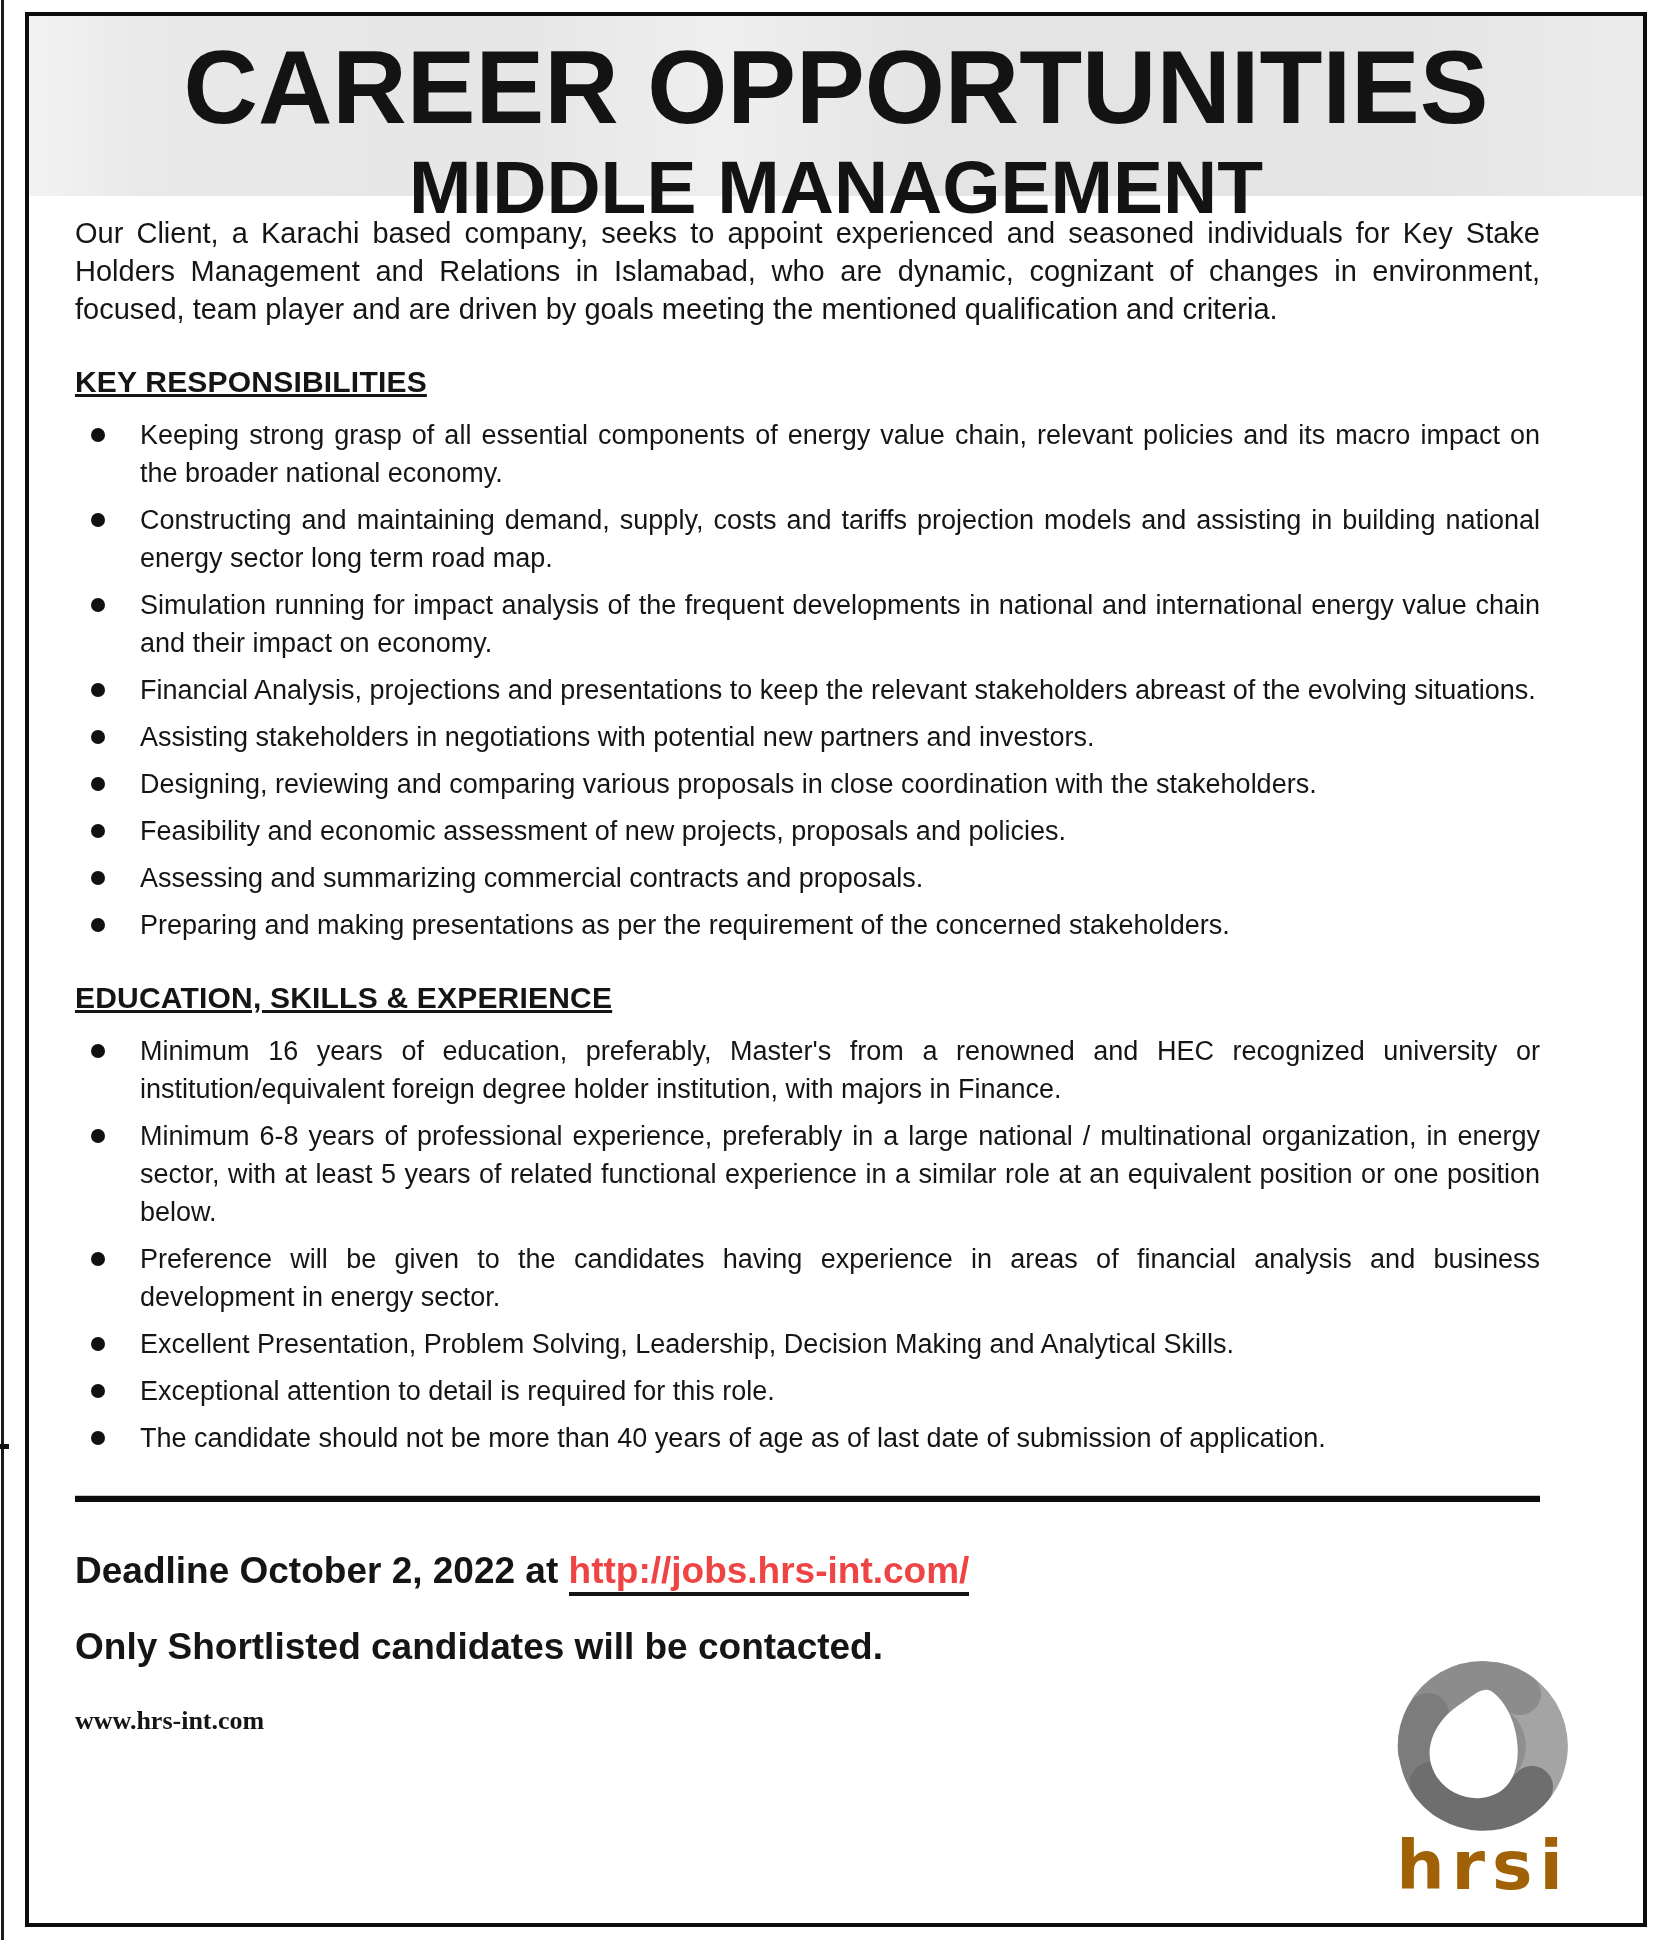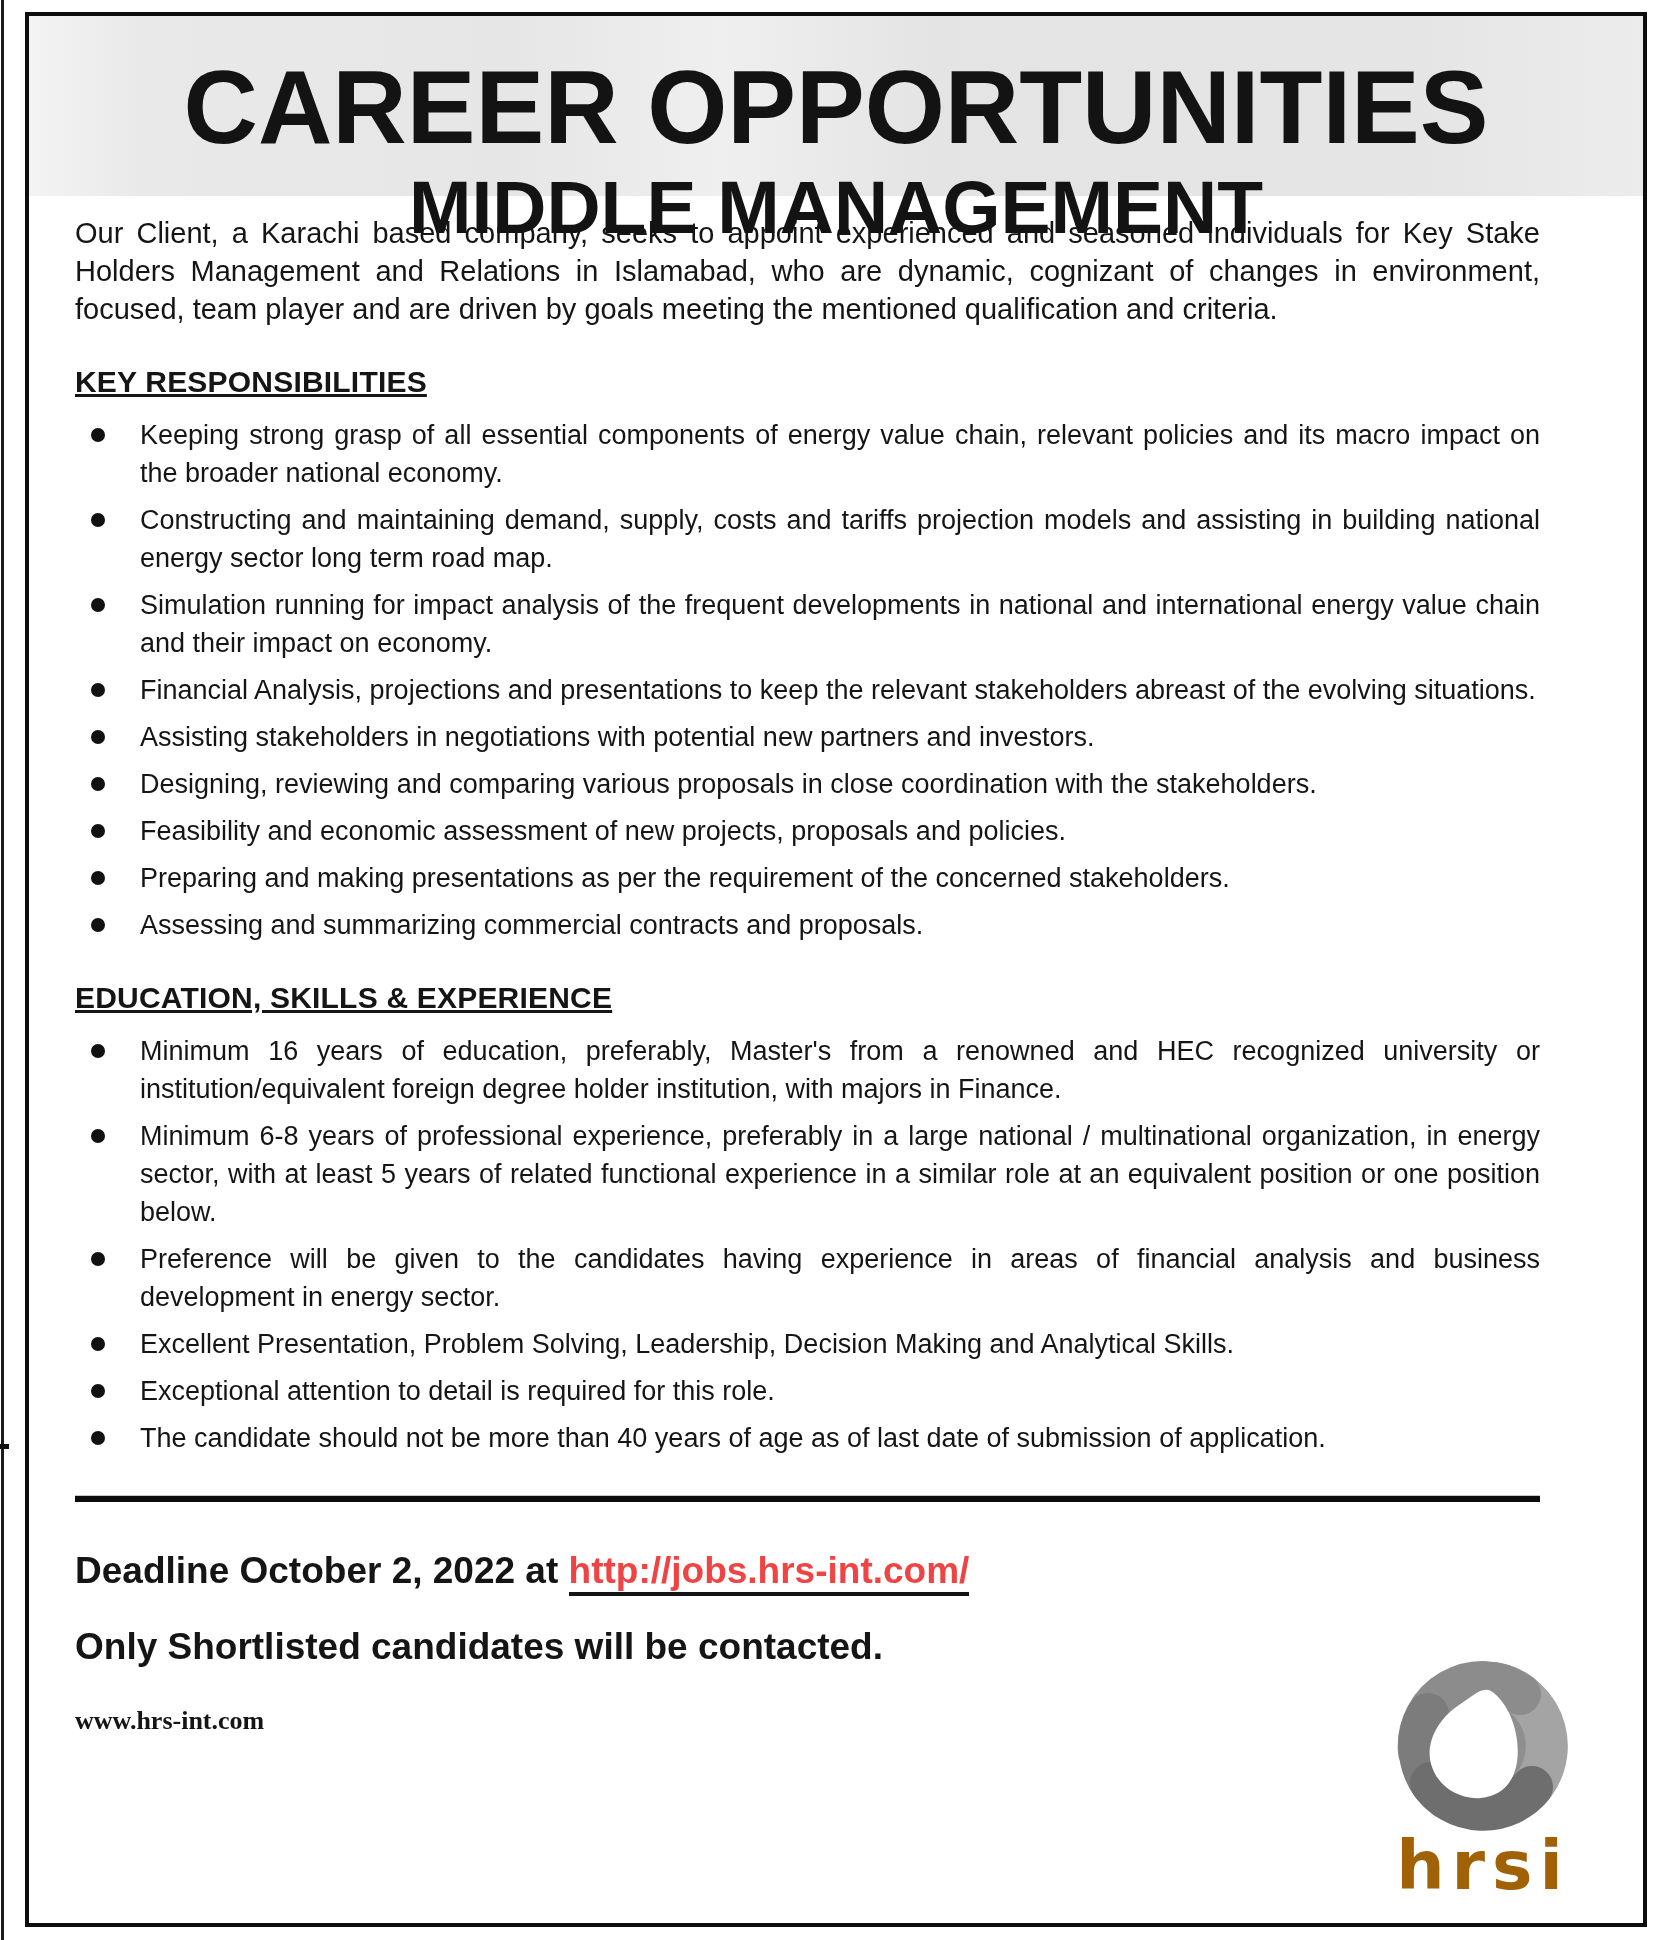--- a/index.html
+++ b/index.html
@@ -23,21 +23,21 @@
   .ad-frame{
     position:absolute; left:25px; top:12px; right:7px; bottom:13px;
     border:4px solid #0d0d0d;
     background:#ffffff;
   }
   
   .band{
     height:180px;
     background:linear-gradient(90deg,#f3f3f3 0%,#e9e9e9 7%,#e6e6e6 30%,#efeff0 43%,#e4e4e5 56%,#e5e5e5 86%,#ececec 100%);
     text-align:center;
-    padding-top:40px;
+    padding-top:20px;
     box-sizing:border-box;
   }
   .title{
     font-size:103px; font-weight:bold; line-height:103px;
     letter-spacing:0px; color:#131313; white-space:nowrap;
   }
   .subtitle{
     margin-top:11px;
     font-size:75px; font-weight:bold; line-height:75px;
     color:#131313; white-space:nowrap;
@@ -125,22 +125,22 @@
 
     <h2 class="sec">KEY RESPONSIBILITIES</h2>
     <ul class="blist">
       <li><span class="dot"></span><span>Keeping strong grasp of all essential components of energy value chain, relevant policies and its macro impact on the broader national economy.</span></li>
       <li><span class="dot"></span><span>Constructing and maintaining demand, supply, costs and tariffs projection models and assisting in building national energy sector long term road map.</span></li>
       <li><span class="dot"></span><span>Simulation running for impact analysis of the frequent developments in national and international energy value chain and their impact on economy.</span></li>
       <li><span class="dot"></span><span>Financial Analysis, projections and presentations to keep the relevant stakeholders abreast of the evolving situations.</span></li>
       <li><span class="dot"></span><span>Assisting stakeholders in negotiations with potential new partners and investors.</span></li>
       <li><span class="dot"></span><span>Designing, reviewing and comparing various proposals in close coordination with the stakeholders.</span></li>
       <li><span class="dot"></span><span>Feasibility and economic assessment of new projects, proposals and policies.</span></li>
+      <li><span class="dot"></span><span>Assessing and summarizing commercial contracts and proposals.</span></li>
       <li><span class="dot"></span><span>Preparing and making presentations as per the requirement of the concerned stakeholders.</span></li>
-      <li><span class="dot"></span><span>Assessing and summarizing commercial contracts and proposals.</span></li>
     </ul>
 
     <h2 class="sec">EDUCATION, SKILLS &amp; EXPERIENCE</h2>
     <ul class="blist">
       <li><span class="dot"></span><span>Minimum 16 years of education, preferably, Master's from a renowned and HEC recognized university or institution/equivalent foreign degree holder institution, with majors in Finance.</span></li>
       <li><span class="dot"></span><span>Minimum 6-8 years of professional experience, preferably in a large national / multinational organization, in energy sector, with at least 5 years of related functional experience in a similar role at an equivalent position or one position below.</span></li>
       <li><span class="dot"></span><span>Preference will be given to the candidates having experience in areas of financial analysis and business development in energy sector.</span></li>
       <li><span class="dot"></span><span>Excellent Presentation, Problem Solving, Leadership, Decision Making and Analytical Skills.</span></li>
       <li><span class="dot"></span><span>Exceptional attention to detail is required for this role.</span></li>
       <li><span class="dot"></span><span>The candidate should not be more than 40 years of age as of last date of submission of application.</span></li>

